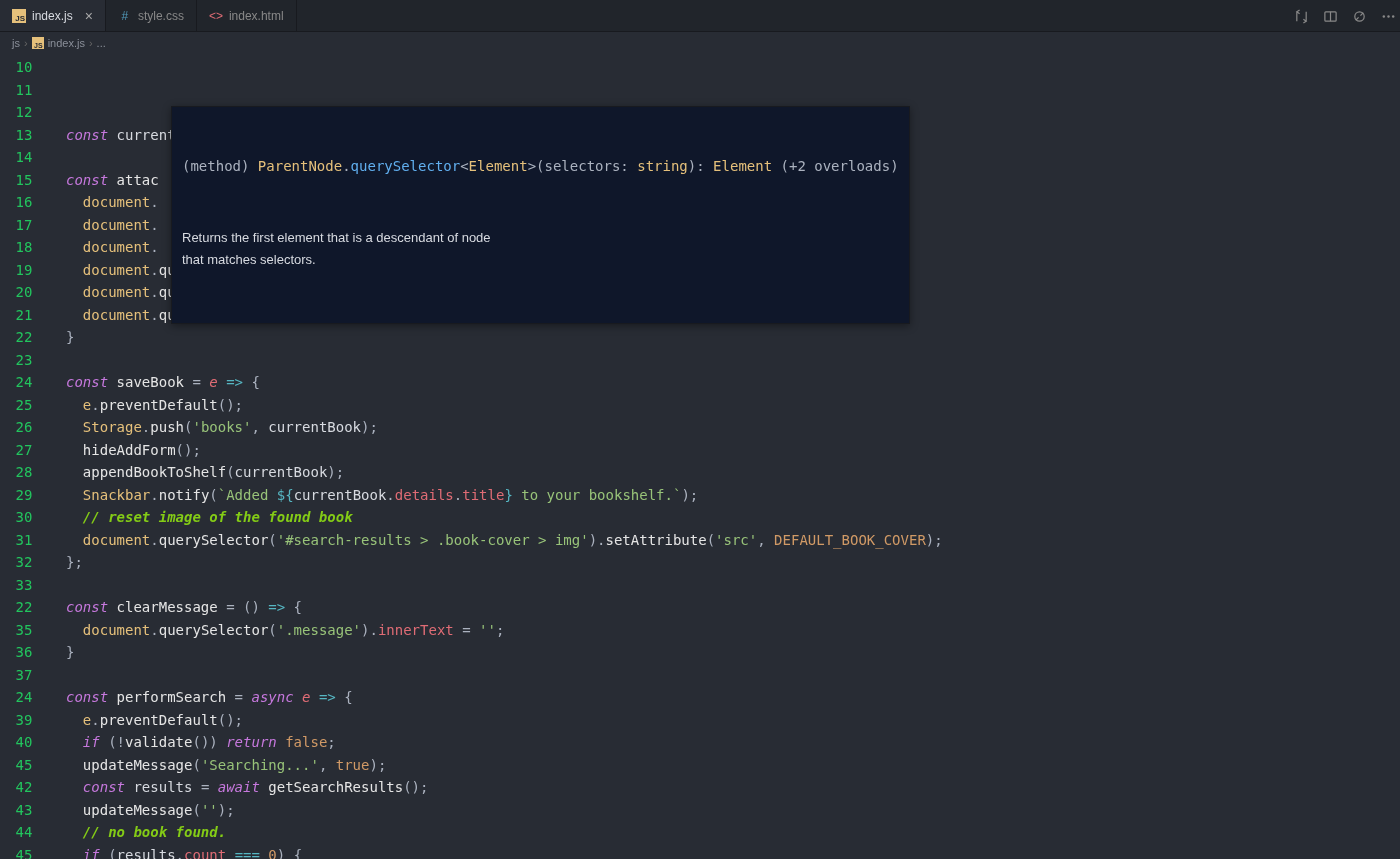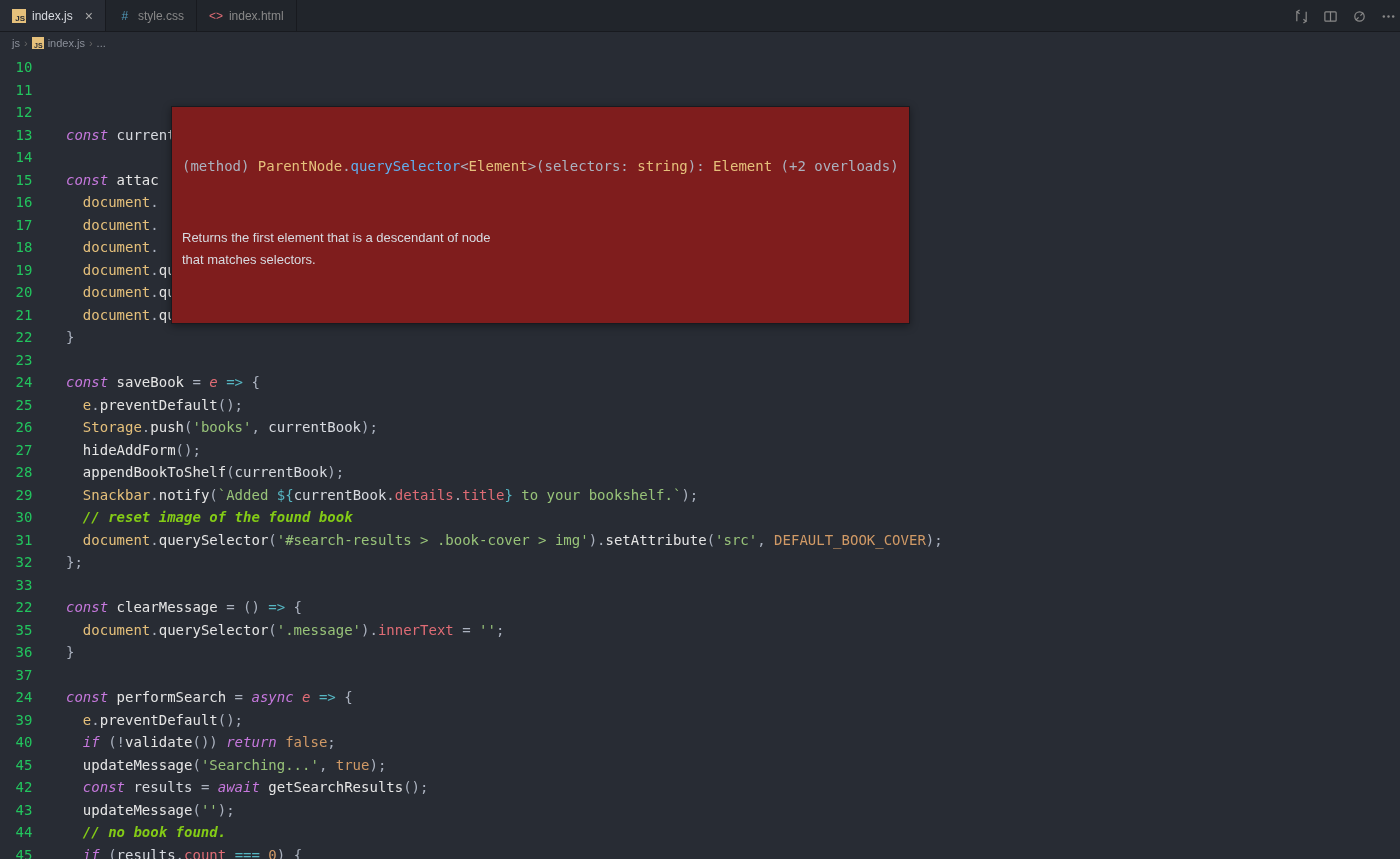--- a/index.html
+++ b/index.html
@@ -102,21 +102,21 @@
 .c-cm { color: #84cc16; font-style: italic; font-weight: bold; }
 .c-prop { color: #e06c75; }
 .c-param { color: #e06c75; font-style: italic;}
 .c-obj { color: #e5c07b; }
 .c-white { color: #d7dae0; }
 
 .hover-tip {
   position: absolute;
   left: 105px;
   top: 52px;
-  background: #7f1d1d;
+  background: #0f172a;
   border: 1px solid #181a1f;
   color: #abb2bf;
   font-size: 14px;
   line-height: 22px;
   padding: 4px 10px 8px 10px;
   max-width: 800px;
   font-family: inherit;
   z-index: 10;
   box-shadow: 0 2px 8px rgba(0,0,0,0.4);
 }

